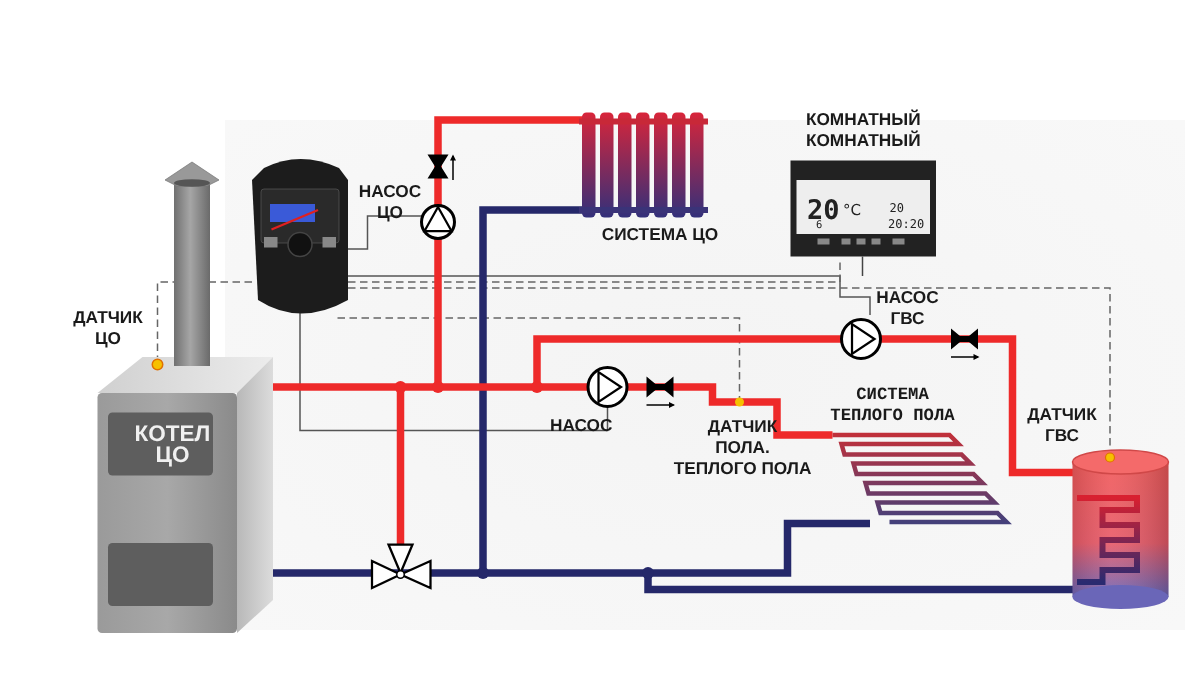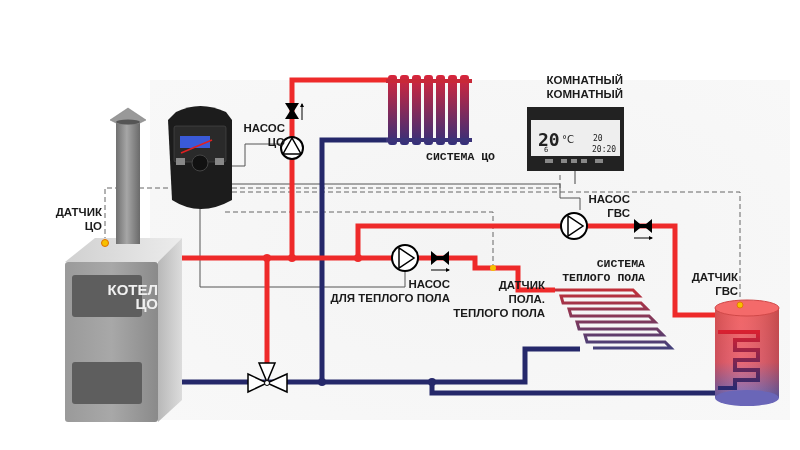--- a/index.html
+++ b/index.html
@@ -1,18 +1,18 @@
 <!DOCTYPE html>
 <html><head>
 <meta charset="utf-8">
 <style>
   html, body { margin:0; padding:0; background:#ffffff; }
   body { width:800px; height:450px; position:relative; overflow:hidden; font-family:"Liberation Sans", sans-serif; }
   #stage { position:absolute; left:0; top:0; width:800px; height:450px; }
-  .lbl { position:absolute; font-family:"Liberation Sans", sans-serif; font-weight:bold; font-size:11.5px; color:#1a1a1a; text-align:right; line-height:14px; white-space:nowrap; }
+  .lbl { position:absolute; font-family:"Liberation Sans", sans-serif; font-weight:bold; font-size:11.5px; color:#1a1a1a; text-align:center; line-height:14px; white-space:nowrap; }
   .lbl span { display:block; }
 </style>
 </head>
 <body>
 
 <svg id="stage" viewBox="0 0 800 450" xmlns="http://www.w3.org/2000/svg">
   <defs>
     <linearGradient id="gBoilerFront" x1="0" x2="1" y1="0" y2="0">
       <stop offset="0" stop-color="#9a9a9a"></stop>
       <stop offset="0.5" stop-color="#a8a8a8"></stop>
@@ -220,34 +220,33 @@
   <span>ЦО</span>
 </div>
 <div class="lbl" style="left:42px;top:205px;width:60px;">
   <span>ДАТЧИК</span>
   <span>ЦО</span>
 </div>
 <div class="lbl" style="left:235px;top:121px;width:50px;">
   <span>НАСОС</span>
   <span>ЦО</span>
 </div>
-<div class="lbl" style="left:385px;top:150px;width:110px;font-family:Liberation Mono, monospace;">
+<div class="lbl" style="left:385px;top:150px;width:110px;">
   <span>СИСТЕМА ЦО</span>
 </div>
 <div class="lbl" style="left:528px;top:73px;width:95px;">
   <span>КОМНАТНЫЙ</span>
   <span>КОМНАТНЫЙ</span>
 </div>
 <div class="lbl" style="left:580px;top:192px;width:50px;">
   <span>НАСОС</span>
   <span>ГВС</span>
 </div>
 <div class="lbl" style="left:325px;top:277px;width:125px;">
   <span>НАСОС</span>
-  <span>ДЛЯ ТЕПЛОГО ПОЛА</span>
 </div>
 <div class="lbl" style="left:445px;top:278px;width:100px;">
   <span>ДАТЧИК</span>
   <span>ПОЛА.</span>
   <span>ТЕПЛОГО ПОЛА</span>
 </div>
 <div class="lbl" style="left:545px;top:257px;width:100px;font-family:Liberation Mono, monospace;">
   <span>СИСТЕМА</span>
   <span>ТЕПЛОГО ПОЛА</span>
 </div>

